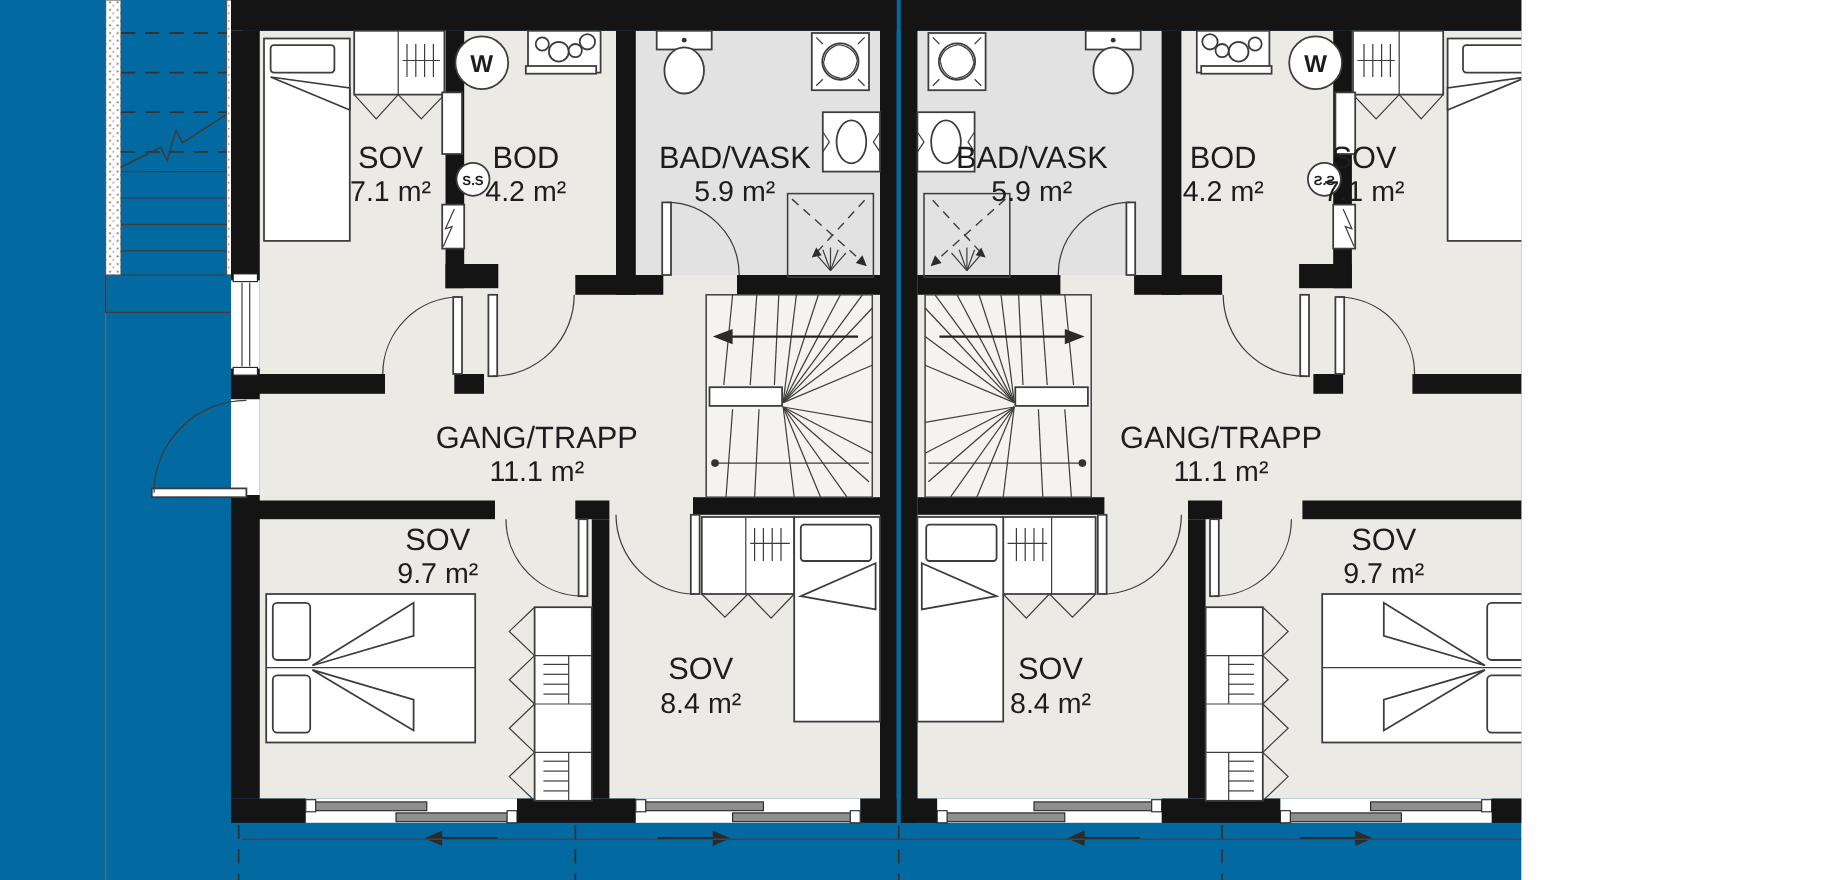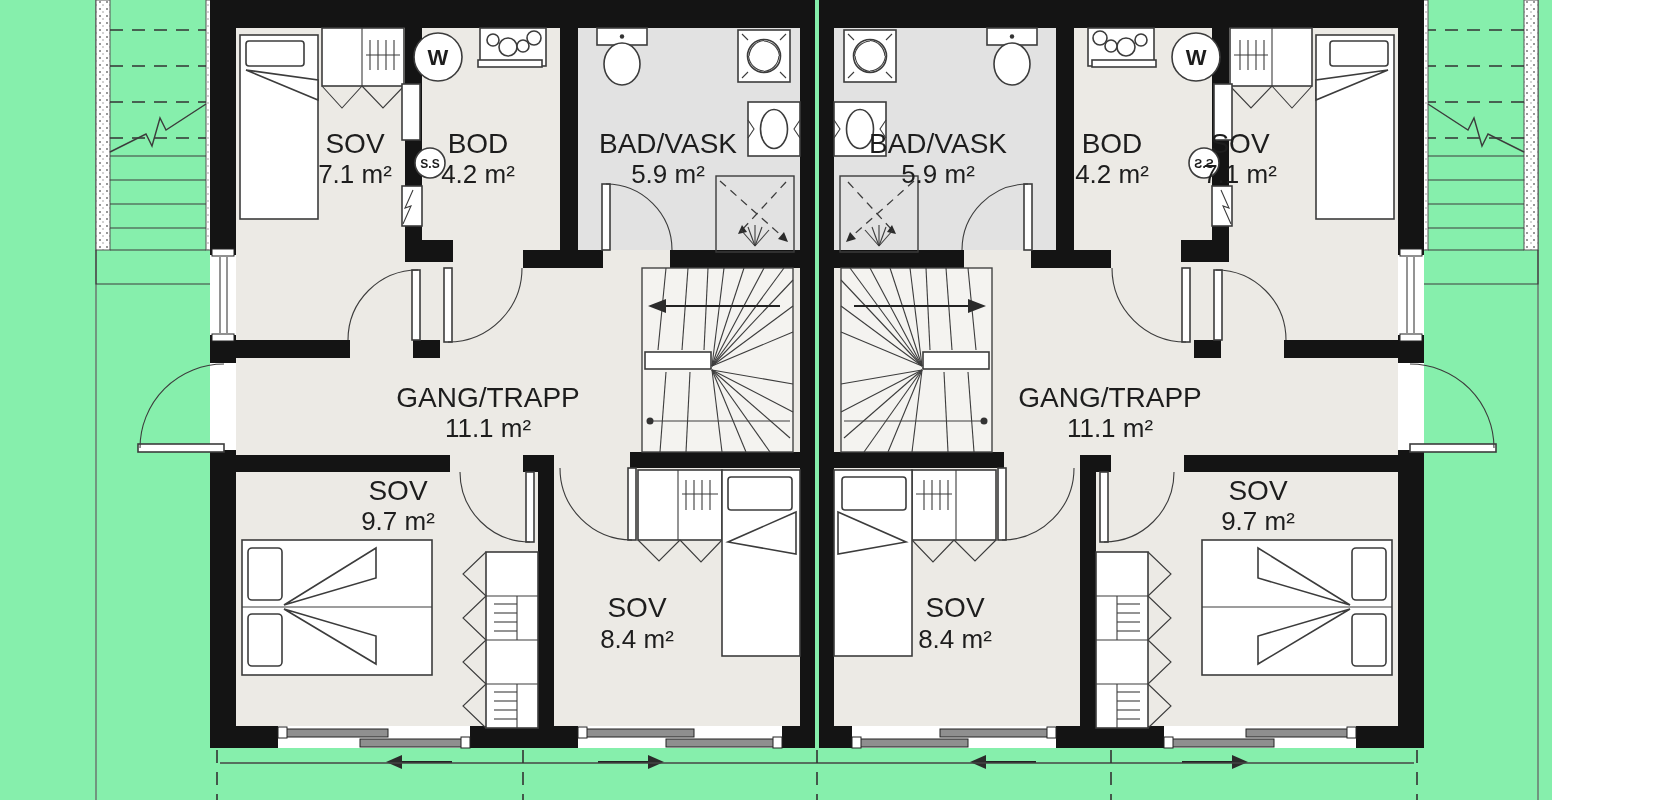--- a/index.html
+++ b/index.html
@@ -1,16 +1,16 @@
 <!DOCTYPE html>
 <html><head>
 <meta charset="utf-8">
 <style>
   html,body{margin:0;padding:0;background:#fff;}
-  #stage{width:1552px;height:800px;position:relative;background:#86efac;overflow:hidden;}
+  #stage{width:1383px;height:800px;position:relative;background:#0369a1;overflow:hidden;}
   svg{display:block;}
   .wall{fill:#141414;}
   .floor{fill:#ECEAE5;}
   .bathfloor{fill:#E2E2E2;}
   .stairfill{fill:#F4F3F0;stroke:#444;stroke-width:1.4;}
   .f{fill:#FFFFFF;stroke:#3C3C3C;stroke-width:1.6;}
   .ln{fill:none;stroke:#3C3C3C;stroke-width:1.4;}
   .ln2{fill:none;stroke:#3C3C3C;stroke-width:1.1;}
   .glass{fill:#8F8F8F;stroke:#222;stroke-width:1;}
   .cap{fill:#fff;stroke:#222;stroke-width:1;}

